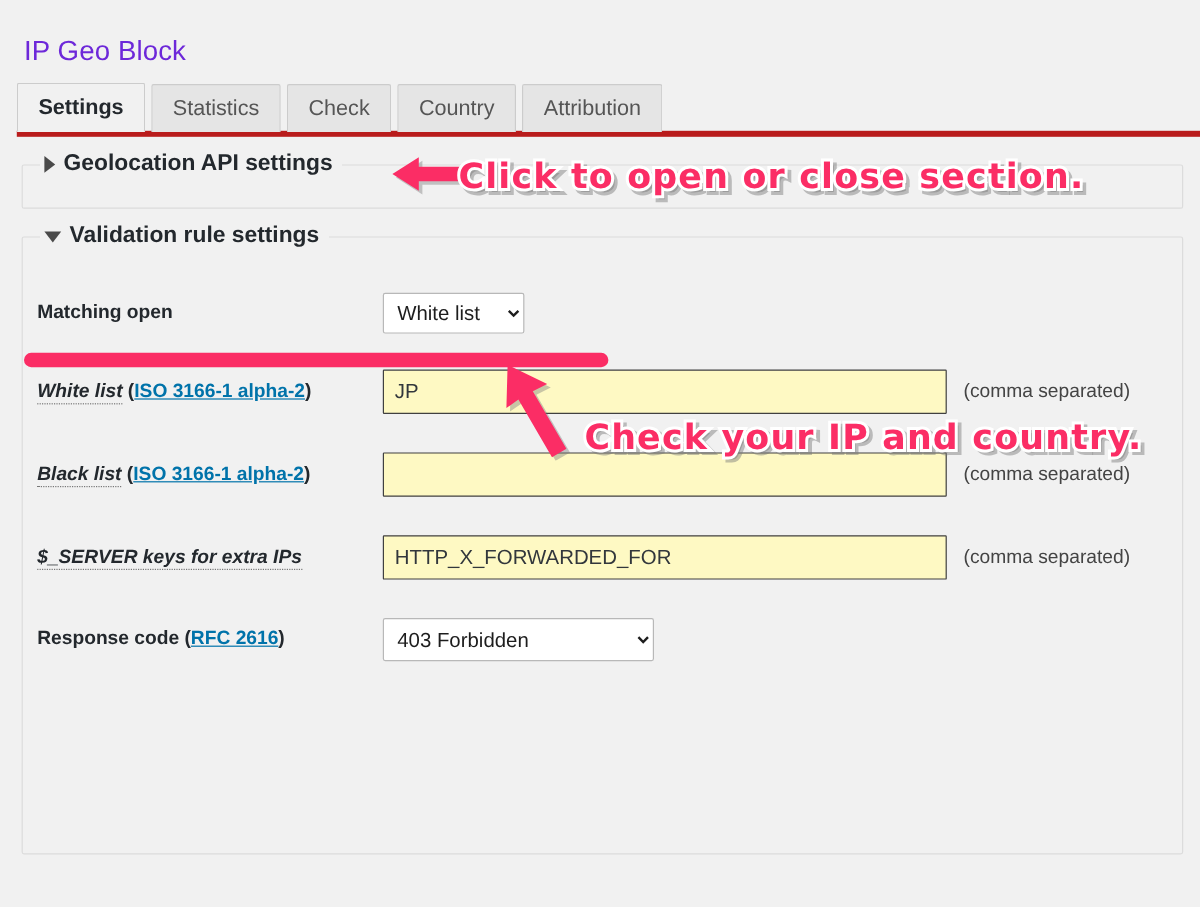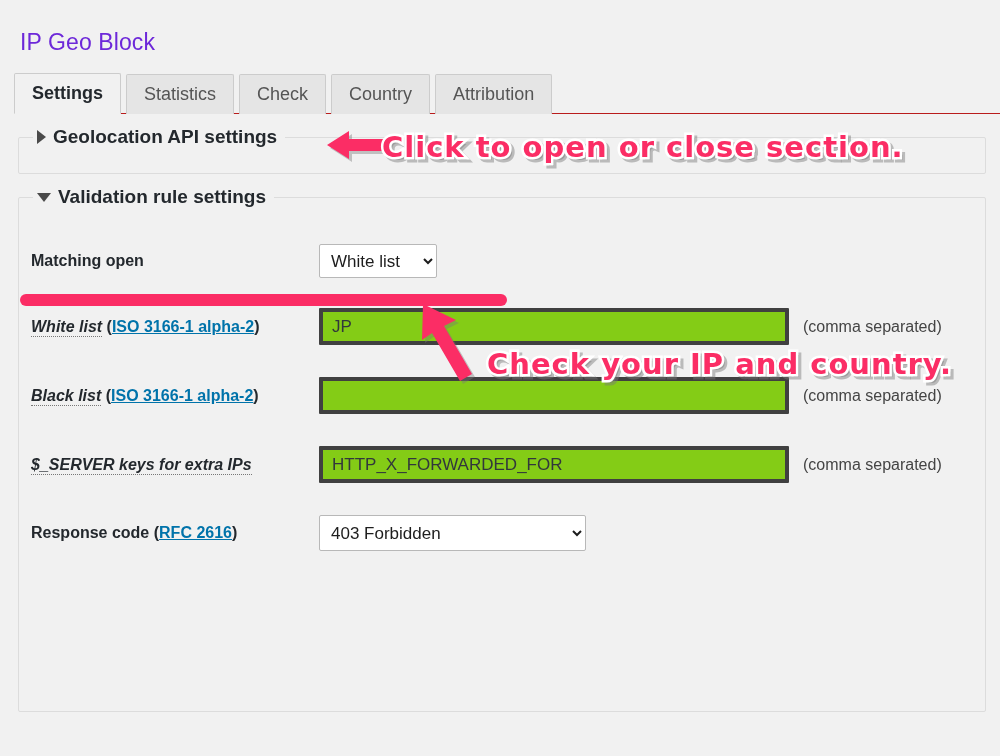--- a/index.html
+++ b/index.html
@@ -29,21 +29,21 @@
 
   
   .nav-tabs {
     position: relative;
     margin: 12px 0 0 14px;
     padding: 0;
     height: 40px;
     list-style: none;
     display: flex;
     align-items: flex-end;
-    border-bottom: 1px solid #b91c1c;
+    border-bottom: 5px solid #b91c1c;
     width: 986px;
     box-sizing: border-box;
   }
   .nav-tab {
     display: block;
     font-size: 18px;
     line-height: 1;
     padding: 10px 17px 11px;
     margin: 0 5px -1px 0;
     background: #e5e5e5;
@@ -147,22 +147,22 @@
 
   
   input.text-field {
     width: 470px;
     height: 37px;
     box-sizing: border-box;
     padding: 4px 9px;
     font-size: 17px;
     font-family: "Liberation Sans", sans-serif;
     color: #32373c;
-    background: #84cc16;
-    border: 4px solid #404040;
+    background: #fef9c3;
+    border: 1px solid #404040;
     border-radius: 1px;
     outline: none;
   }
   .hint {
     font-size: 16px;
     color: #444;
     margin-left: 14px;
     white-space: nowrap;
   }
   .field-wrap { display: flex; align-items: center; }
@@ -174,21 +174,21 @@
     color: #1d1d1d;
     background: #ffffff;
     border: 1px solid #b8b8b8;
     border-radius: 2px;
     padding: 5px 4px 5px 7px;
     height: 34px;
     box-sizing: border-box;
     outline: none;
   }
   select.sel-rule { width: 118px; }
-  select.sel-resp { width: 267px; height: 36px; }
+  select.sel-resp { width: 226px; height: 36px; }
   .sel-cell-rule { padding-left: 0; }
 
   
   .anno {
     position: absolute;
     font-family: "DejaVu Sans", sans-serif;
     font-weight: bold;
     color: #fb2d65;
     -webkit-text-stroke: 5px #ffffff;
     paint-order: stroke fill;

